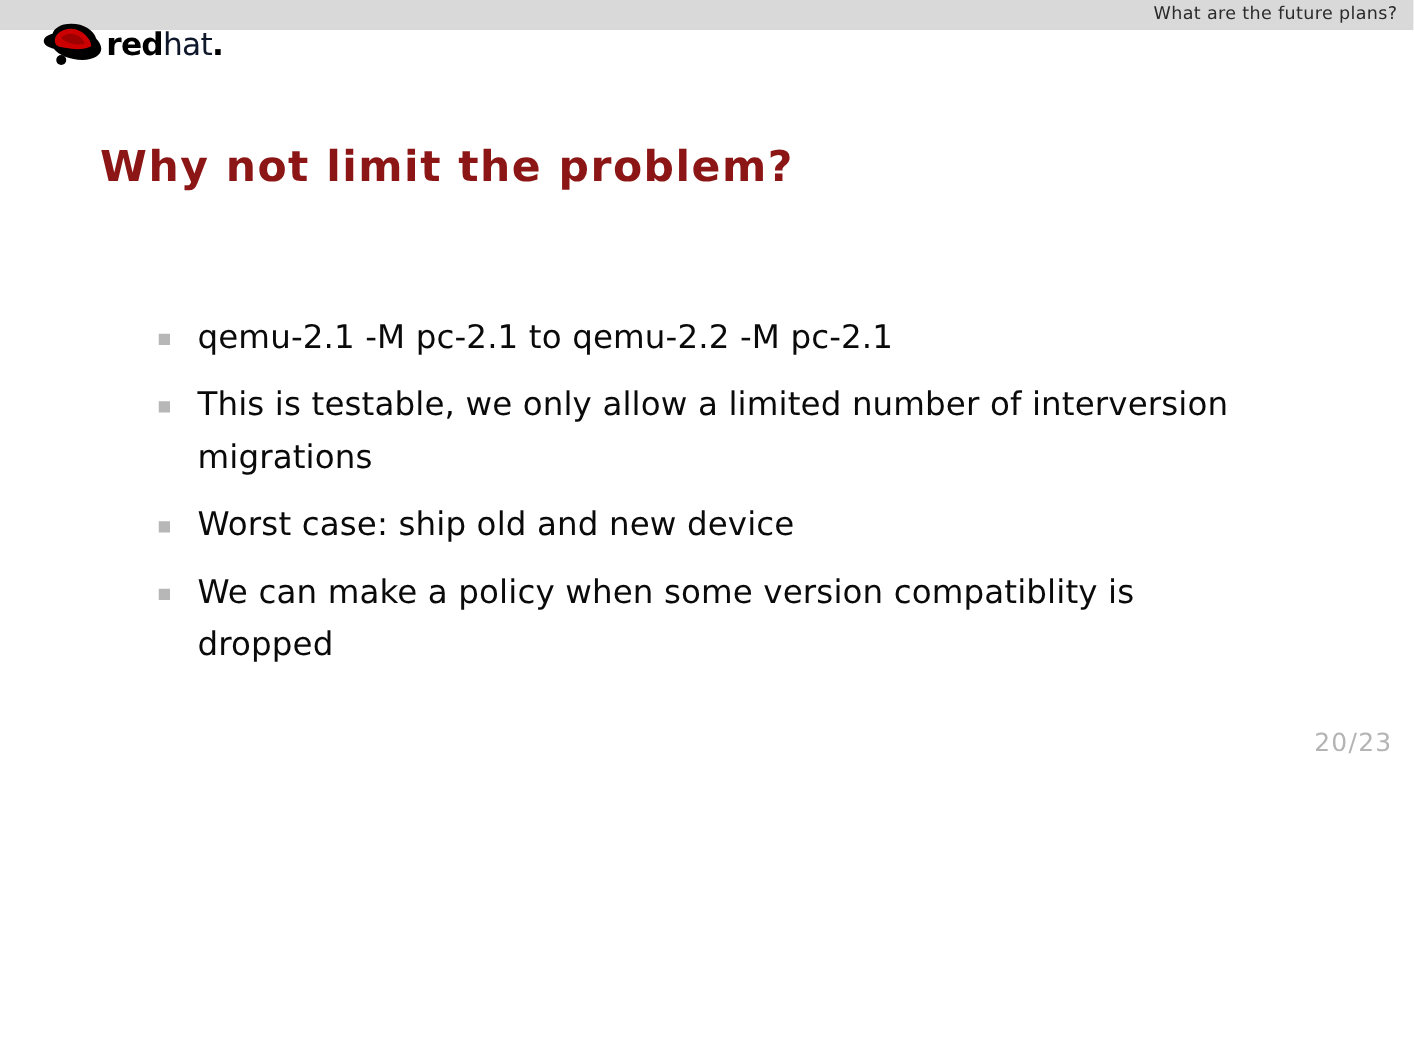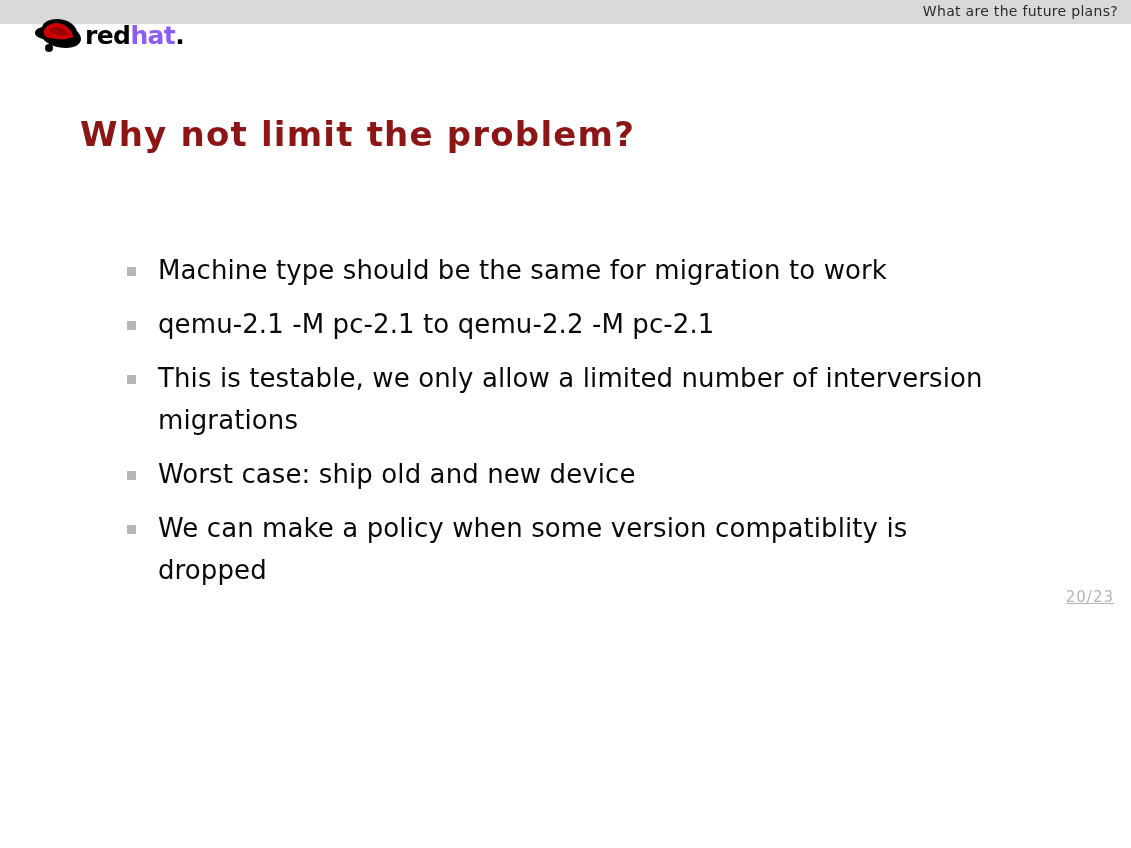--- a/index.html
+++ b/index.html
@@ -58,21 +58,21 @@
     left: 52px;
     top: 6px;
     height: 26px;
     line-height: 26px;
     font-size: 25px;
     font-weight: bold;
     letter-spacing: -0.6px;
     white-space: nowrap;
   }
   .logo-word .red { color: #000000; font-weight: 800; }
-  .logo-word .hat { color: #8b5cf6; font-weight: 700; }
+  .logo-word .hat { color: #0f172a; font-weight: 400; }
   .logo-word .dot { color: #000000; font-weight: 800; }
 
   
   .slide-title {
     position: absolute;
     left: 80px;
     top: 91px;
     font-size: 34px;
     font-weight: bold;
     color: #8c1515;
@@ -108,26 +108,25 @@
   }
   .bullet-text {
     display: block;
   }
 
   
   .page-number {
     position: absolute;
     right: 17px;
     bottom: 14px;
-    font-size: 15px;
+    font-size: 20px;
     color: #b4b4b4;
     letter-spacing: 1px;
     font-family: "DejaVu Sans", sans-serif;
     white-space: nowrap;
-    text-decoration: underline;
   }
 </style>
 </head>
 <body>
 
 <div class="slide">
 
   <div class="header-bar"></div>
 
   <div class="header-title">What are the future plans?</div>
@@ -144,24 +143,20 @@
     <span class="logo-word">
       <span class="red">red</span><span class="hat">hat</span><span class="dot">.</span>
     </span>
   </div>
 
   <h1 class="slide-title">Why not limit the problem?</h1>
 
   <div class="bullets">
     <div class="bullet-item">
       <span class="bullet-marker"></span>
-      <span class="bullet-text">Machine type should be the same for migration to work</span>
-    </div>
-    <div class="bullet-item">
-      <span class="bullet-marker"></span>
       <span class="bullet-text">qemu-2.1 -M pc-2.1 to qemu-2.2 -M pc-2.1</span>
     </div>
     <div class="bullet-item">
       <span class="bullet-marker"></span>
       <span class="bullet-text">This is testable, we only allow a limited number of interversion migrations</span>
     </div>
     <div class="bullet-item">
       <span class="bullet-marker"></span>
       <span class="bullet-text">Worst case: ship old and new device</span>
     </div>

